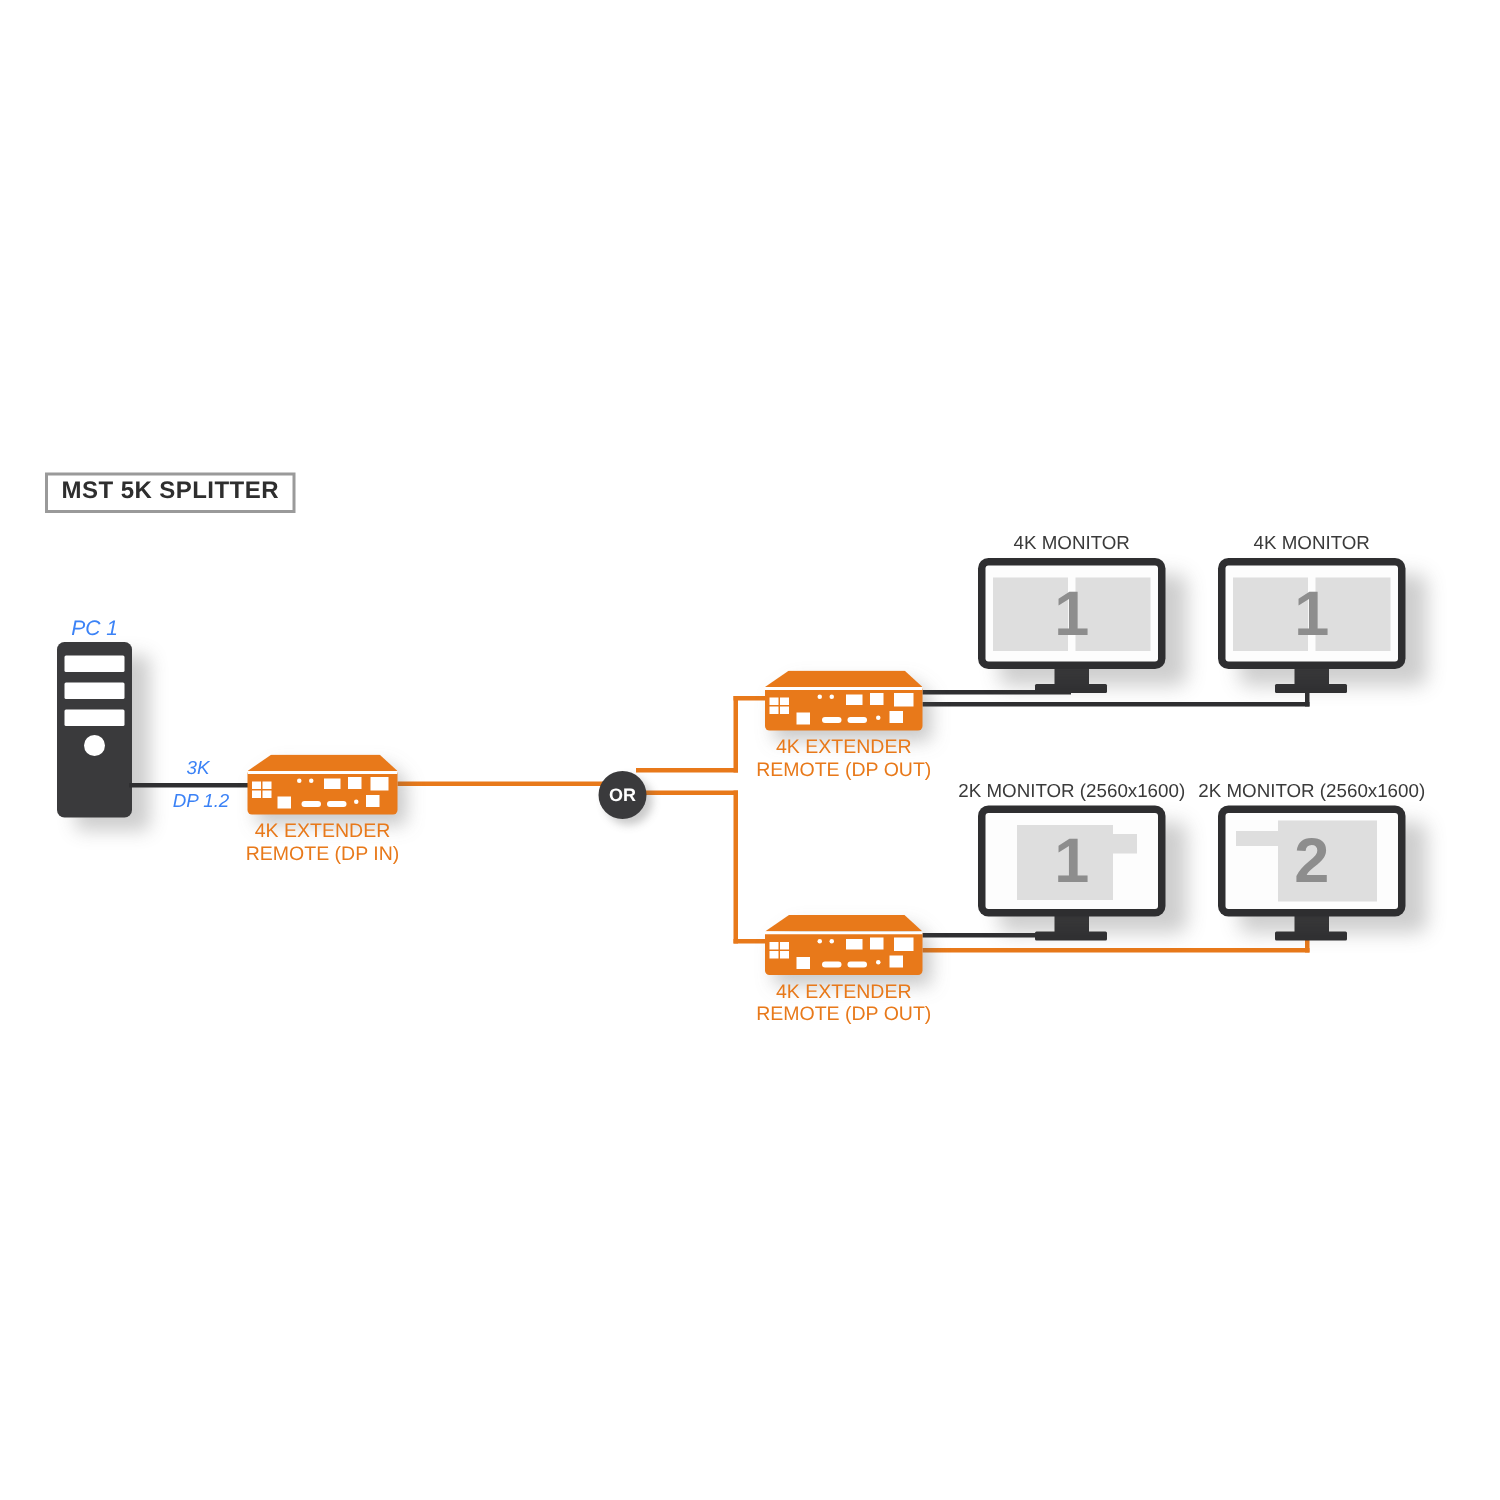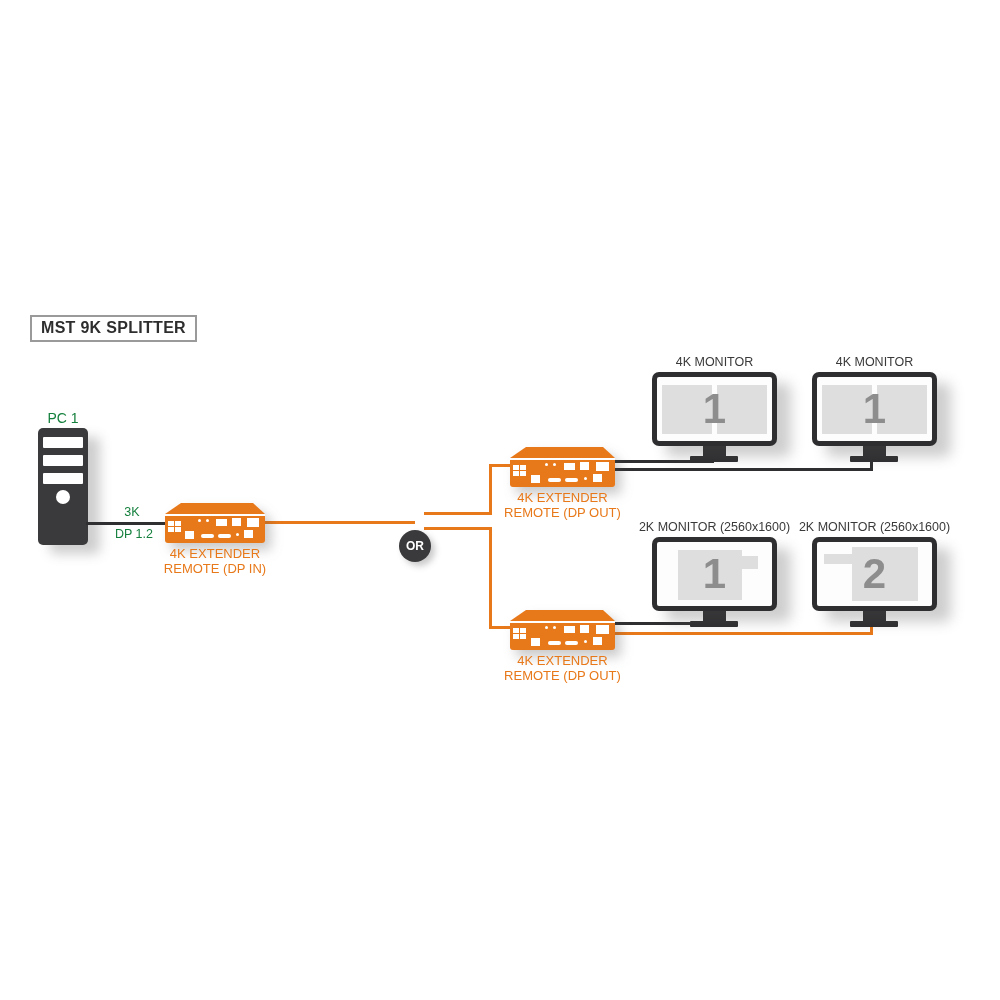--- a/index.html
+++ b/index.html
@@ -6,35 +6,35 @@
   .canvas{
     position:relative;width:1000px;height:1000px;background:#ffffff;overflow:hidden;
     font-family:"Liberation Sans", sans-serif;
   }
   
   .title-box{
     position:absolute;left:30px;top:315px;border:2px solid #9a9a9a;background:#fff;
     padding:2px 9px 3px 9px;font-size:16px;font-weight:bold;color:#2e2e2e;letter-spacing:.3px;
   }
   
-  .lbl{position:absolute;color:#15803d;font-size:12.5px;text-align:center;white-space:nowrap;}
+  .lbl{position:absolute;color:#3b82f6;font-size:12.5px;text-align:center;white-space:nowrap;font-style:italic;}
   
   .wire{position:absolute;}
   .wire.black{background:#2f2f31;}
   .wire.orange{background:#e8791a;}
   
   .pc-tower{
     position:absolute;left:38px;top:428px;width:50px;height:117px;background:#3a3a3c;
     border-radius:5px;box-shadow:12px 9px 12px rgba(80,80,80,.28);
   }
   .pc-slot{position:absolute;left:5px;width:40px;height:11px;background:#fff;border-radius:1px;}
   .pc-power{position:absolute;left:18px;top:62px;width:14px;height:14px;background:#fff;border-radius:50%;}
   
   .or-node{
-    position:absolute;left:399px;top:530px;width:32px;height:32px;border-radius:50%;
+    position:absolute;left:399px;top:514px;width:32px;height:32px;border-radius:50%;
     background:#3a3a3c;color:#fff;font-weight:bold;font-size:12px;display:flex;
     align-items:center;justify-content:center;box-shadow:4px 4px 6px rgba(80,80,80,.3);z-index:3;
   }
   
   .extender{position:absolute;z-index:2;}
   .ext-body{position:relative;filter:drop-shadow(6px 7px 6px rgba(80,80,80,.3));}
   .ext-top{
     height:11px;background:#e8791a;
     clip-path:polygon(16px 0, calc(100% - 12px) 0, 100% 100%, 0 100%);
   }
@@ -59,21 +59,21 @@
     font-size:42px;font-weight:bold;color:#8d8d8d;z-index:2;
   }
   .stand-neck{position:absolute;left:51px;top:90px;width:23px;height:13px;background:#2e2e30;}
   .stand-base{position:absolute;left:38px;top:101px;width:48px;height:6px;background:#2e2e30;border-radius:1px;}
 </style>
 </head>
 <body>
 
 <div class="canvas">
 
-  <div class="title-box">MST 9K SPLITTER</div>
+  <div class="title-box">MST 5K SPLITTER</div>
 
   <div class="lbl" style="left:38px;top:410px;width:50px;font-size:14px;">PC 1</div>
   <div class="pc-tower">
     <div class="pc-slot" style="top:9px;"></div>
     <div class="pc-slot" style="top:27px;"></div>
     <div class="pc-slot" style="top:45px;"></div>
     <div class="pc-power"></div>
   </div>
 
   <div class="wire black" style="left:86px;top:522px;width:82px;height:3px;"></div>

